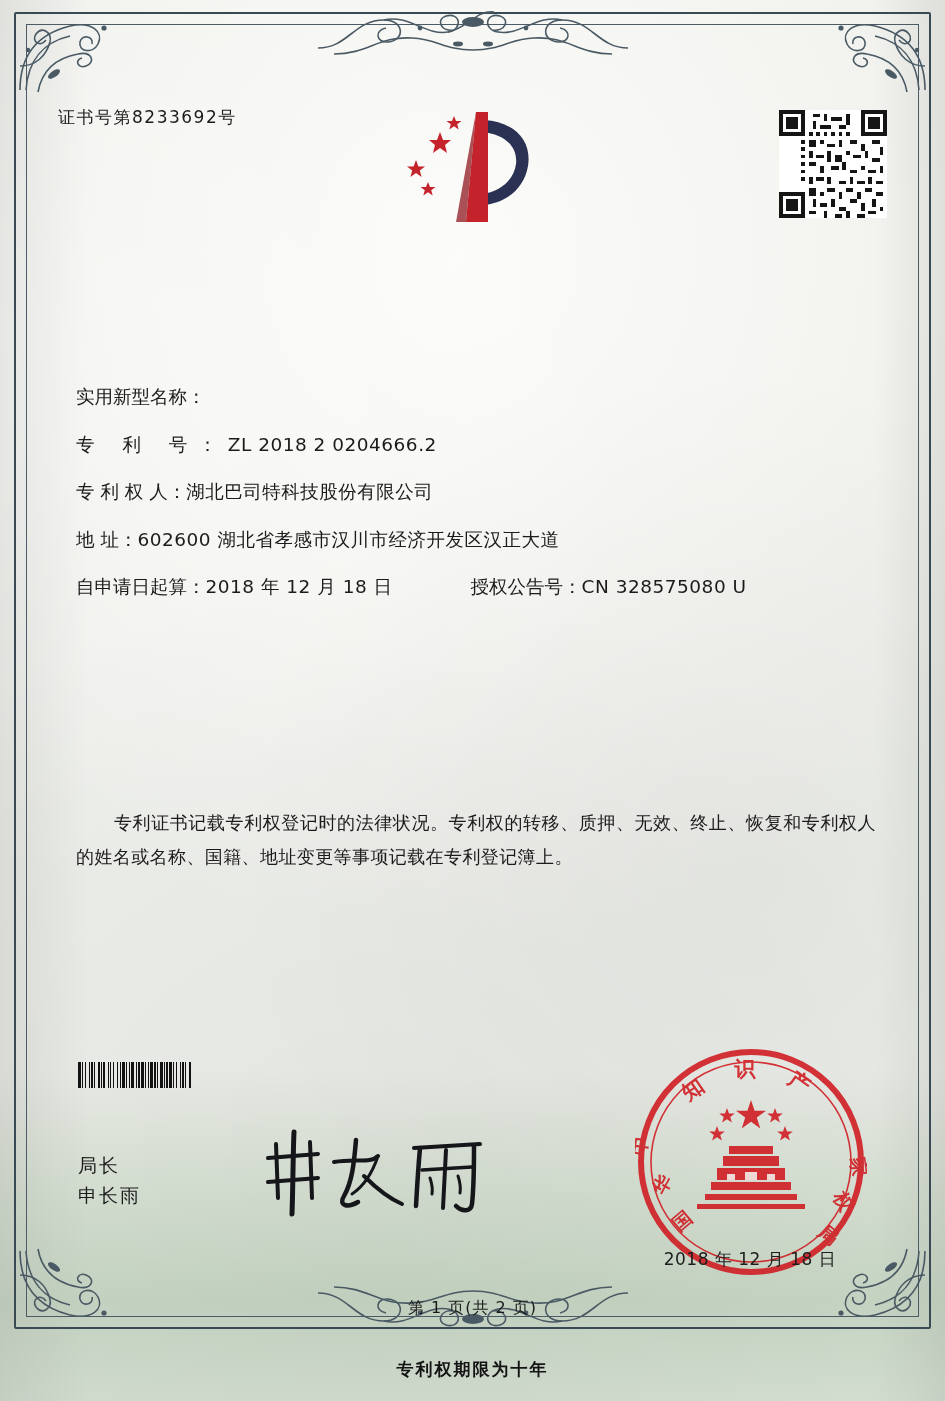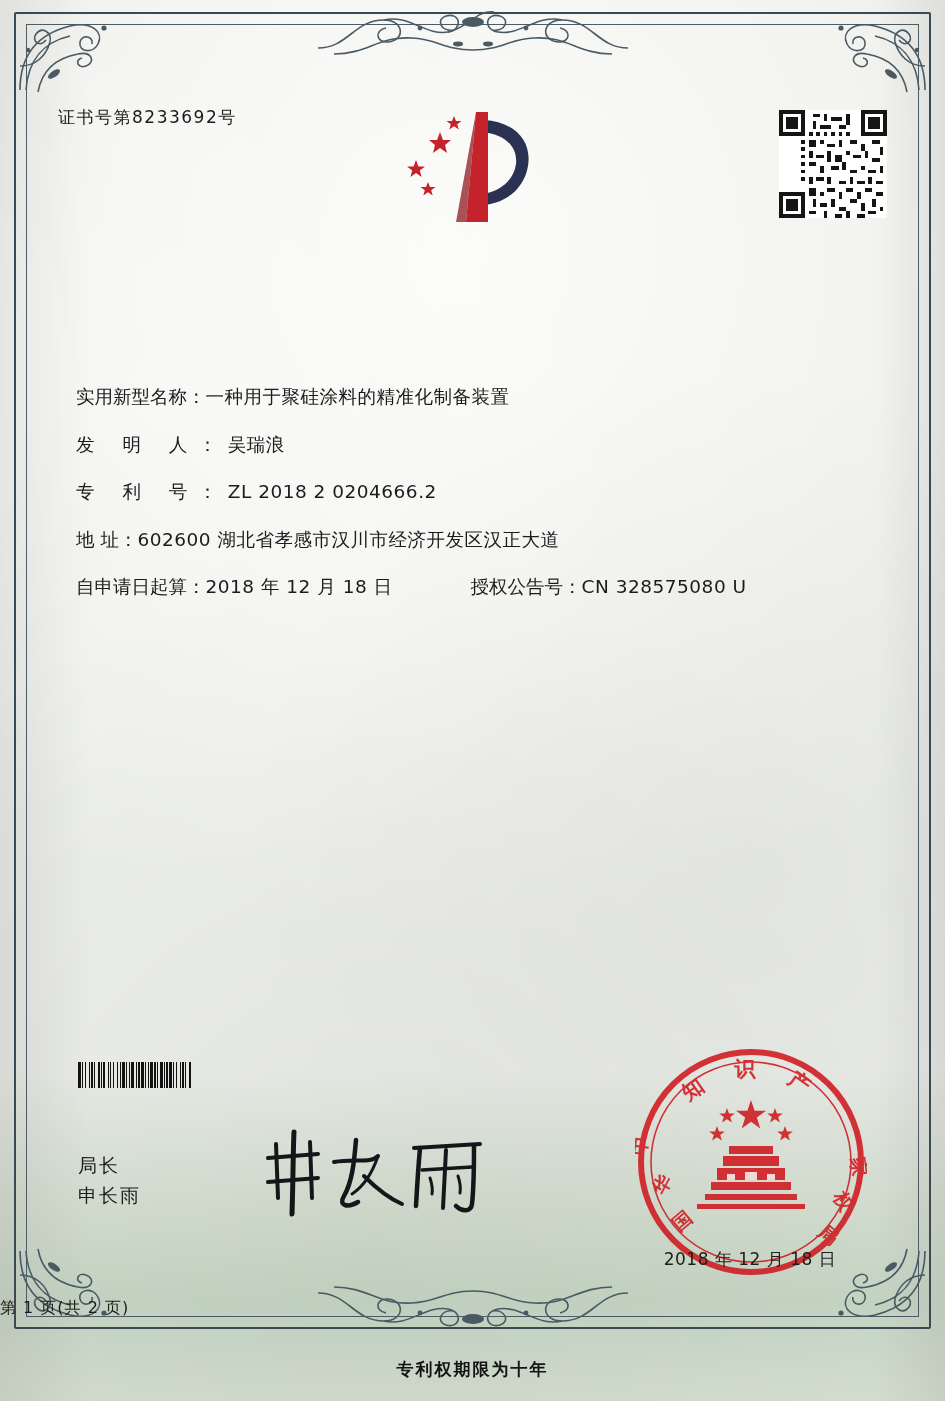--- a/index.html
+++ b/index.html
@@ -230,20 +230,21 @@
     font-size: 17px;
     color: #1d1d1d;
     letter-spacing: 0.5px;
   }
 
   
   #page-indicator {
     position: absolute;
     left: 0; right: 0;
     top: 1298px;
+    text-align: center;
     font-size: 16px;
     color: #1b1b1b;
     letter-spacing: 1px;
   }
   #back-note {
     position: absolute;
     left: 0; right: 0;
     top: 1358px;
     text-align: center;
     font-size: 17px;
@@ -463,44 +464,44 @@
         <rect x="18" y="27" width="1" height="2"></rect>
       <rect x="21" y="28" width="2" height="1"></rect>
         <rect x="24" y="27" width="2" height="1"></rect>
     </g>
   </svg>
 
 
   <div id="fields">
     <div class="field-row">
       <span class="field-label">实用新型名称：</span>
-      <span class="field-value">一种用于聚硅涂料的精准化制备装置</span>
-    </div>
-    <div class="field-row">
-      <span class="field-label sp2">发  明  人：</span>
-      <span class="field-value">吴瑞浪</span>
     </div>
     <div class="field-row">
       <span class="field-label sp2">专  利  号：</span>
       <span class="field-value">ZL 2018 2 0204666.2</span>
+    </div>
+    <div class="field-row">
+      <span class="field-label">专 利 权 人：</span>
+      <span class="field-value">湖北巴司特科技股份有限公司</span>
     </div>
     <div class="field-row">
       <span class="field-label">地        址：</span>
       <span class="field-value">602600 湖北省孝感市汉川市经济开发区汉正大道</span>
     </div>
     <div class="field-row dual">
       <span class="field-label">自申请日起算：</span>
       <span class="field-value">2018 年 12 月 18 日</span>
       <span class="field-gap"></span>
       <span class="field-label">授权公告号：</span>
       <span class="field-value">CN 328575080 U</span>
     </div>
   </div>
 
   <div id="paragraphs">
+    <p>专利证书记载专利权登记时的法律状况。专利权的转移、质押、无效、终止、恢复和专利权人的姓名或名称、国籍、地址变更等事项记载在专利登记簿上。</p>
   </div>
 
   <div id="barcode"><i style="width:3px;"></i><i style="width:1px;background:transparent;"></i><i style="width:1px;"></i><i style="width:2px;background:transparent;"></i><i style="width:1px;"></i><i style="width:3px;background:transparent;"></i><i style="width:1px;"></i><i style="width:1px;background:transparent;"></i><i style="width:2px;"></i><i style="width:1px;background:transparent;"></i><i style="width:1px;"></i><i style="width:3px;background:transparent;"></i><i style="width:2px;"></i><i style="width:1px;background:transparent;"></i><i style="width:1px;"></i><i style="width:1px;background:transparent;"></i><i style="width:2px;"></i><i style="width:3px;background:transparent;"></i><i style="width:1px;"></i><i style="width:1px;background:transparent;"></i><i style="width:1px;"></i><i style="width:2px;background:transparent;"></i><i style="width:1px;"></i><i style="width:3px;background:transparent;"></i><i style="width:1px;"></i><i style="width:2px;background:transparent;"></i><i style="width:1px;"></i><i style="width:1px;background:transparent;"></i><i style="width:3px;"></i><i style="width:1px;background:transparent;"></i><i style="width:1px;"></i><i style="width:2px;background:transparent;"></i><i style="width:1px;"></i><i style="width:1px;background:transparent;"></i><i style="width:3px;"></i><i style="width:2px;background:transparent;"></i><i style="width:1px;"></i><i style="width:1px;background:transparent;"></i><i style="width:2px;"></i><i style="width:1px;background:transparent;"></i><i style="width:3px;"></i><i style="width:1px;background:transparent;"></i><i style="width:1px;"></i><i style="width:2px;background:transparent;"></i><i style="width:1px;"></i><i style="width:1px;background:transparent;"></i><i style="width:3px;"></i><i style="width:1px;background:transparent;"></i><i style="width:2px;"></i><i style="width:1px;background:transparent;"></i><i style="width:1px;"></i><i style="width:2px;background:transparent;"></i><i style="width:3px;"></i><i style="width:1px;background:transparent;"></i><i style="width:1px;"></i><i style="width:1px;background:transparent;"></i><i style="width:2px;"></i><i style="width:1px;background:transparent;"></i><i style="width:3px;"></i><i style="width:1px;background:transparent;"></i><i style="width:1px;"></i><i style="width:2px;background:transparent;"></i><i style="width:1px;"></i><i style="width:3px;background:transparent;"></i><i style="width:1px;"></i><i style="width:1px;background:transparent;"></i><i style="width:2px;"></i><i style="width:1px;background:transparent;"></i><i style="width:1px;"></i><i style="width:3px;background:transparent;"></i><i style="width:2px;"></i><i style="width:1px;background:transparent;"></i></div>
 
   <div id="director-block">
     <div>局长</div>
     <div>申长雨</div>
   </div>
 
   <svg id="signature" viewBox="0 0 240 92">

